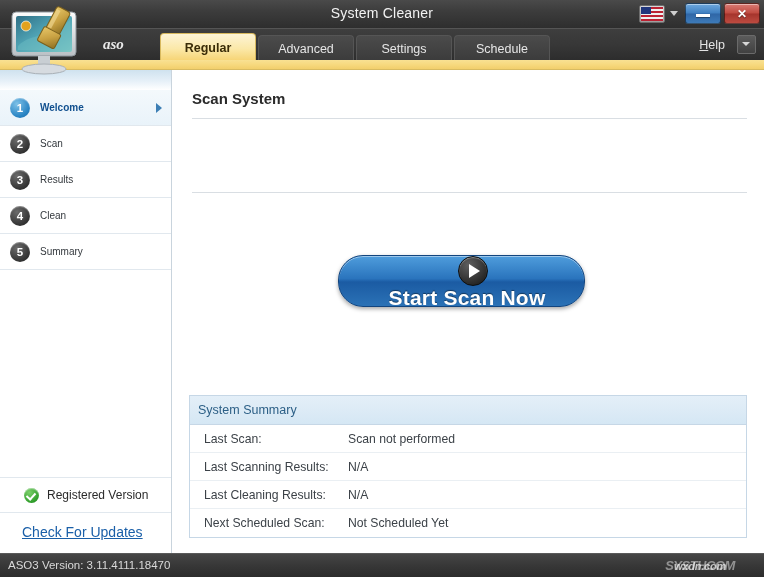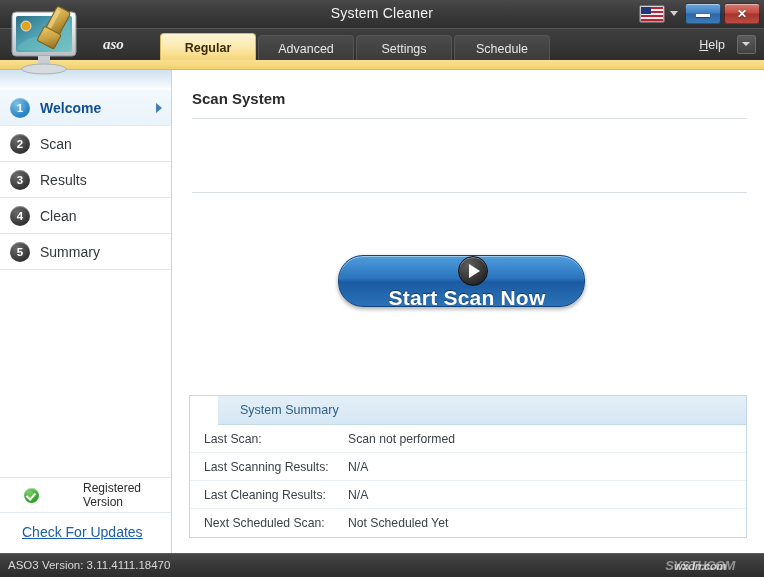--- a/index.html
+++ b/index.html
@@ -231,21 +231,21 @@
     display: flex; align-items: center; justify-content: center;
     background: radial-gradient(circle at 35% 30%, #6b6b6b 0%, #333333 70%, #1c1c1c 100%);
     box-shadow: inset 0 1px 1px rgba(255,255,255,.35);
     flex: none;
   }
   .navitem.active .navnum {
     background: radial-gradient(circle at 35% 30%, #7fc2e8 0%, #2a85c4 65%, #1a67a1 100%);
   }
   .navlabel {
     margin-left: 10px;
-    font-size: 14px;
+    font-size: 10px;
     color: #33383d;
   }
   .navitem.active .navlabel {
     color: #11508f;
     font-weight: bold;
   }
   .navarrow {
     position: absolute;
     right: 9px; top: 13px;
     width: 0; height: 0;
@@ -253,21 +253,20 @@
     border-bottom: 5px solid transparent;
     border-left: 6px solid #3d7fb5;
   }
   .reg-row {
     position: absolute;
     left: 0; top: 407px;
     width: 171px; height: 34px;
     display: flex; align-items: center;
     border-top: 1px solid #e1e8ee;
     border-bottom: 1px solid #e1e8ee;
-    gap: 36px;
   }
   .check-icon {
     width: 15px; height: 15px;
     border-radius: 50%;
     margin-left: 24px;
     background: radial-gradient(circle at 35% 30%, #7bd06a 0%, #2f9d2a 70%, #1c7a1c 100%);
     position: relative;
     flex: none;
     box-shadow: inset 0 1px 1px rgba(255,255,255,.5);
   }
@@ -373,26 +372,25 @@
     position: absolute;
     left: 16px; top: 325px;
     width: 558px;
     border: 1px solid #c6d7e6;
     background: #ffffff;
     box-sizing: border-box;
   }
   .summary-head {
     height: 28px;
     line-height: 28px;
-    padding-left: 22px;
+    padding-left: 8px;
     background: linear-gradient(to bottom, #e4eff8 0%, #d5e7f4 100%);
     border-bottom: 1px solid #c6d7e6;
     color: #2c5f86;
     font-size: 12.5px;
-    margin-left: 28px;
   }
   .summary-row {
     height: 28px;
     display: flex;
     align-items: center;
     border-bottom: 1px solid #eaeff3;
     box-sizing: border-box;
   }
   .summary-row:last-child { border-bottom: none; }
   .summary-label {

